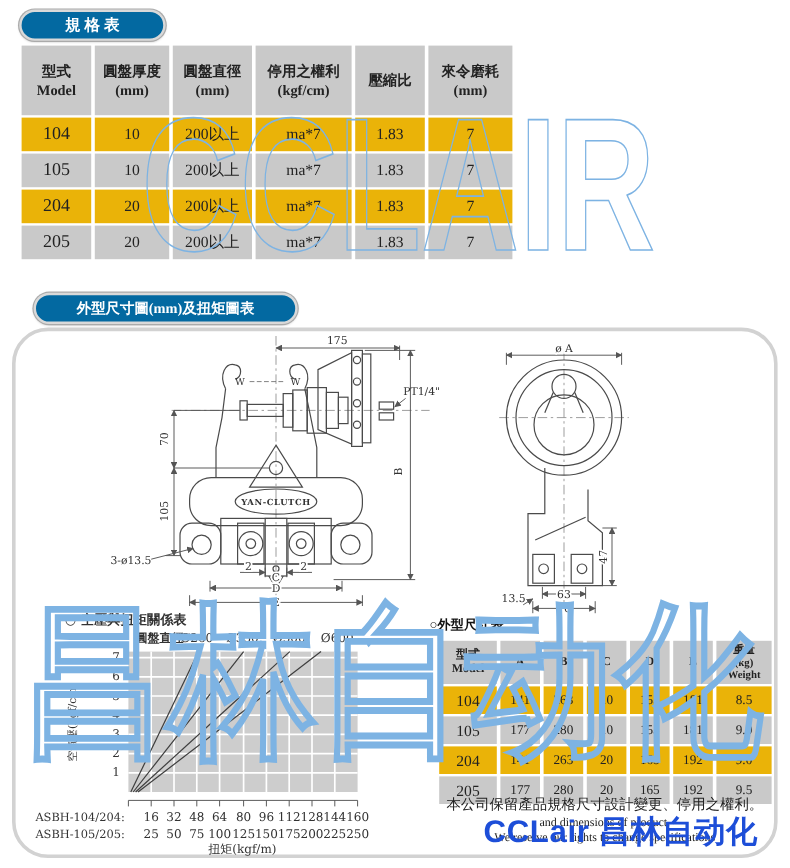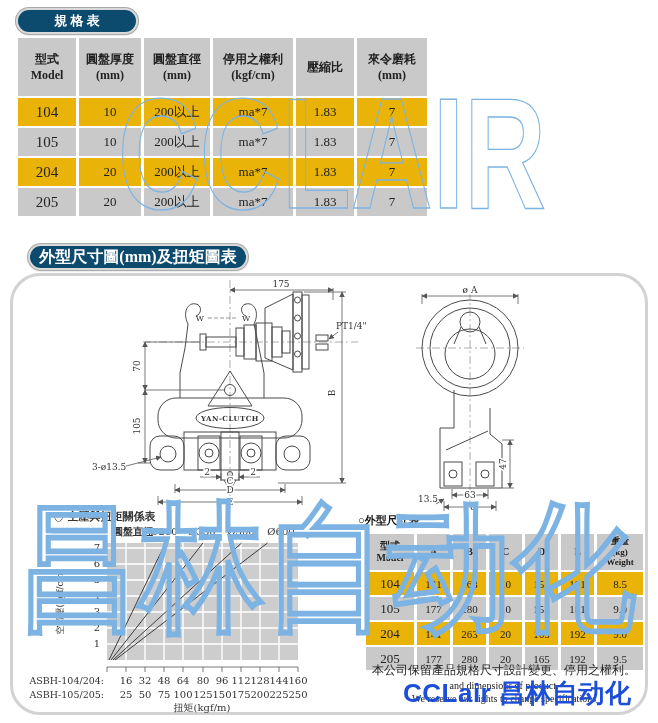--- a/index.html
+++ b/index.html
@@ -1,18 +1,18 @@
 <!DOCTYPE html>
 <html><head>
 <meta charset="utf-8">
 <style>
   html,body{margin:0;padding:0;}
   body{width:658px;height:723px;position:relative;background:#fff;overflow:hidden;
        font-family:"Liberation Sans","DejaVu Sans",sans-serif;color:#222;}
-  .pill{position:absolute;background:#0c4a6e;color:#fff;border:2px solid #d9d9d9;
+  .pill{position:absolute;background:#0369a1;color:#fff;border:2px solid #d9d9d9;
         box-shadow:0 0 0 1px #aaa,0 1px 2px rgba(0,0,0,.25);border-radius:14px;
         display:flex;align-items:center;justify-content:center;
         font:bold 13px "Liberation Serif","DejaVu Serif",serif;}
   
   .spec-wrap{position:absolute;left:15px;top:36px;}
   table{border-collapse:separate;border-spacing:3px 2px;}
   .spec th{width:54px;height:58px;background:#c9c9c9;font:bold 12px "Liberation Serif",serif;
            line-height:1.35;font-weight:bold;padding:0 2px;}
   .spec th.w2{width:58px}.spec th.w3{width:62px}.spec th.w4{width:76px}.spec th.w5{width:54px}.spec th.w6{width:66px}
   .spec td{height:26px;text-align:center;font:13px "Liberation Serif",serif;}
@@ -92,21 +92,21 @@
       <td>200以上</td>
       <td>ma*7</td>
       <td>1.83</td>
       <td>7</td>
     </tr>
   </tbody>
     </table>
 </div>
 
 <div class="box2"></div>
-<div class="pill" style="left:28px;top:244px;width:216px;height:22px;font-size:16px;">外型尺寸圖(mm)及扭矩圖表</div>
+<div class="pill" style="left:28px;top:244px;width:216px;height:22px;font-size:12px;">外型尺寸圖(mm)及扭矩圖表</div>
 
 <svg style="left:88px;top:278px;" width="560" height="235" viewBox="0 0 560 235">
   <defs>
     <marker id="arr" viewBox="0 0 10 10" refX="9" refY="5" markerWidth="7" markerHeight="7" orient="auto-start-reverse">
       <path d="M0,0 L10,5 L0,10 z" fill="#555"></path>
     </marker>
   </defs>
 
   <g>
     <line class="cl" x1="142" y1="2" x2="142" y2="225"></line>

